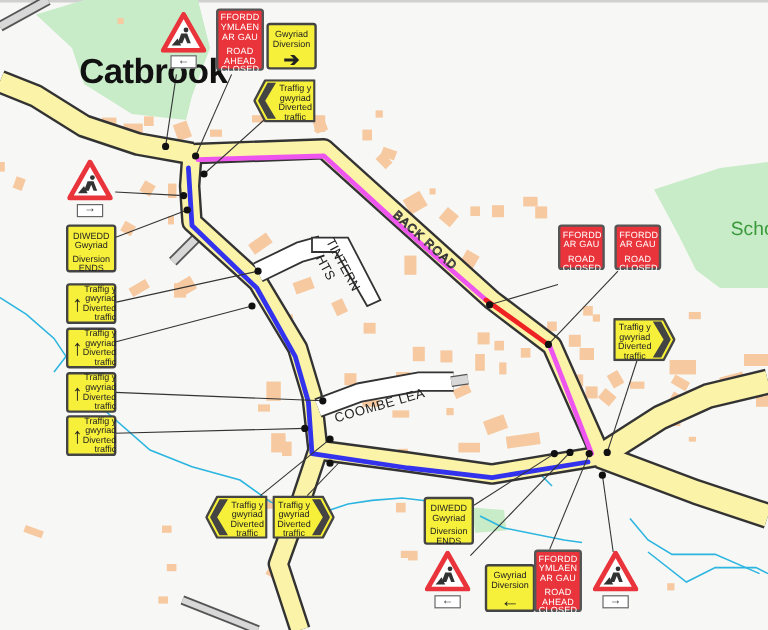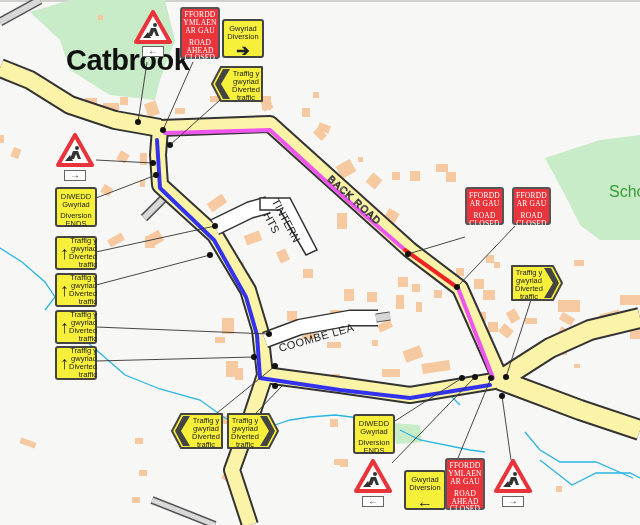--- a/index.html
+++ b/index.html
@@ -1,21 +1,21 @@
 <!DOCTYPE html>
 <html><head>
 <meta charset="utf-8">
 <style>
   html, body { margin:0; padding:0; }
   body { width:640px; height:525px; overflow:hidden; background:#f7f7f5; font-family:"Liberation Sans", sans-serif; }
   #map { position:relative; width:640px; height:525px; }
   svg.base { position:absolute; left:0; top:0; }
   .place-label { position:absolute; font-family:"Liberation Sans", sans-serif; white-space:nowrap; }
   .sign { position:absolute; box-sizing:border-box; font-family:"Liberation Sans", sans-serif; text-align:center; line-height:1.05; }
-  .sign.red { background:#e8343a; color:#fff; border:2px solid #555; border-radius:3px; font-size:7.5px; padding:3px 2px; letter-spacing:0.2px;font-family:Liberation Serif, serif; }
+  .sign.red { background:#e8343a; color:#fff; border:2px solid #555; border-radius:3px; font-size:7.5px; padding:3px 2px; letter-spacing:0.2px; }
   .sign.red .gap { height:4px; }
   .sign.yellow { background:#f7f03a; color:#222; border:2px solid #444; border-radius:3px; font-size:7.5px; }
   .sign.yellow.dir { padding:4px 2px; }
   .sign.yellow.dir .arrow { font-size:16px; font-weight:bold; line-height:16px; margin-top:2px; }
   .sign.yellow.ends { padding:4px 2px; font-size:7.5px; }
   .sign.yellow.ends .gap { height:3px; }
   .sign.ahead { display:flex; align-items:center; padding:2px 3px; }
   .sign.ahead .up { font-size:18px; font-weight:bold; width:14px; line-height:18px; }
   .sign.ahead .txt { flex:1; text-align:right; font-size:7.5px; }
   .chev { position:absolute; }

